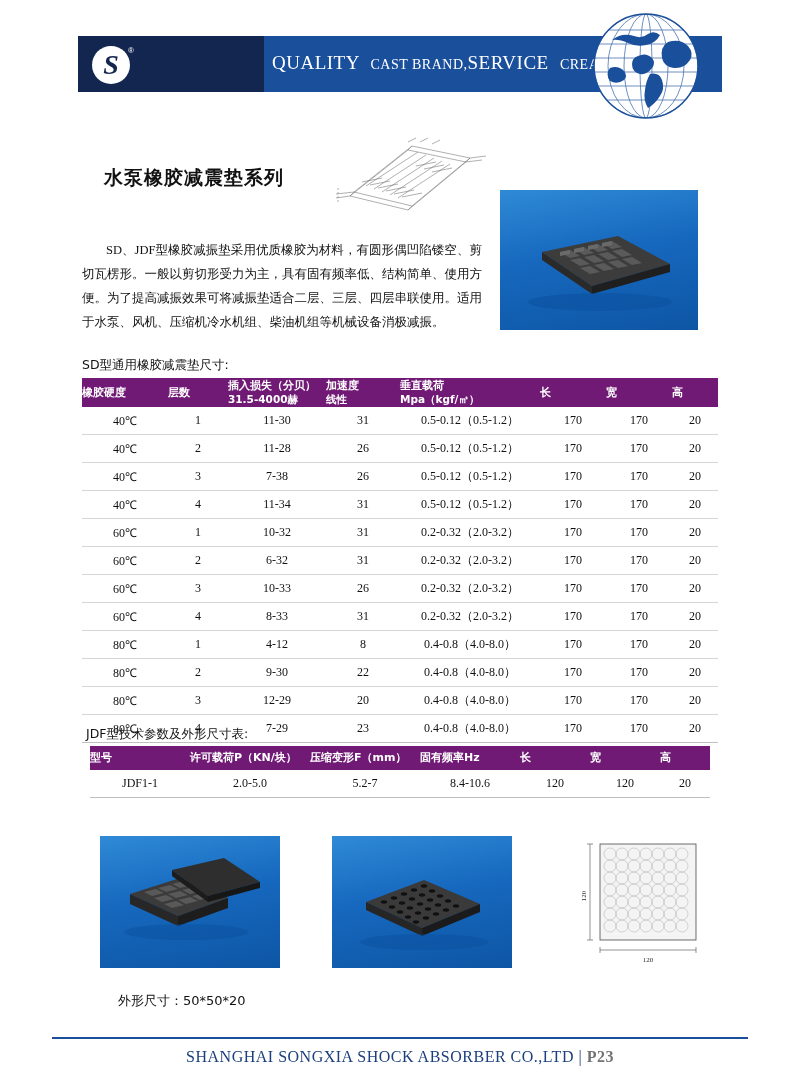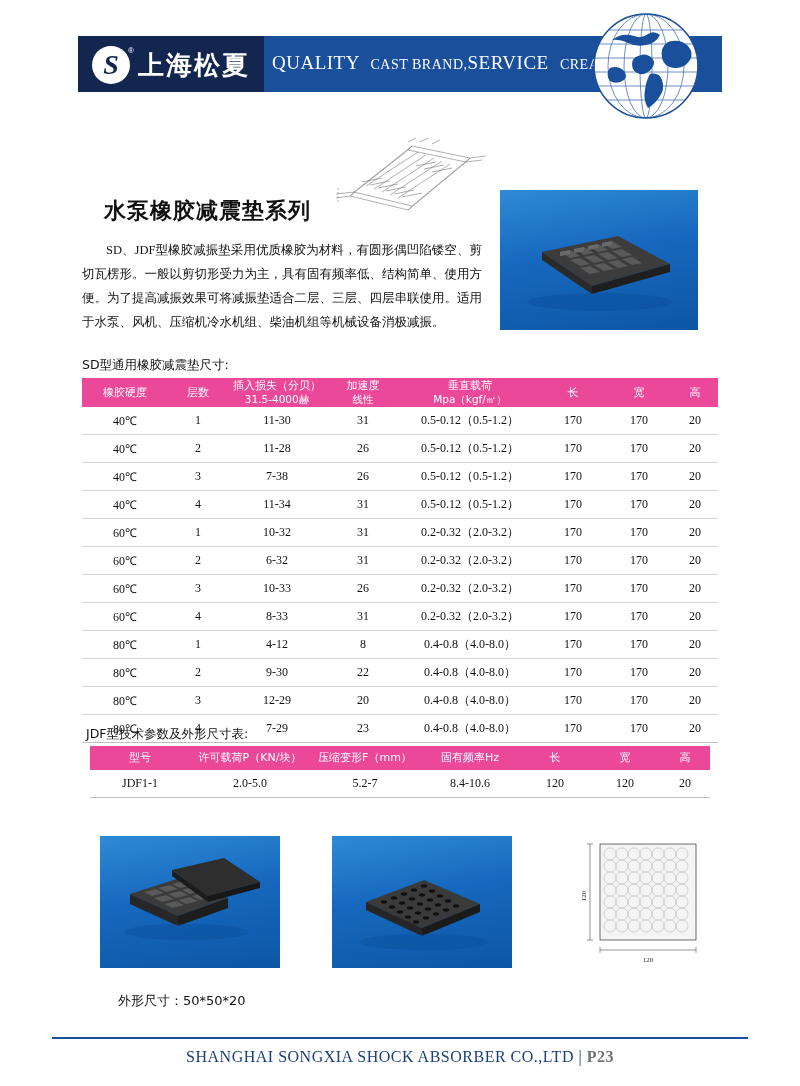--- a/index.html
+++ b/index.html
@@ -80,26 +80,25 @@
   .globe {
     position: absolute;
     left: 592px; top: 12px;
     width: 108px; height: 108px;
   }
 
   
   .sect-title {
     position: absolute;
     left: 104px; top: 165px;
-    font-size: 22px;
+    font-size: 19px;
     font-weight: bold;
     color: #111;
     font-family: "DejaVu Sans", sans-serif;
     letter-spacing: 1px;
-    margin-top: 31px;
   }
 
   
   .drawing {
     position: absolute;
     left: 320px; top: 132px;
     width: 180px; height: 90px;
   }
 
   
@@ -150,25 +149,24 @@
   }
   table.sd {
     left: 82px; top: 378px;
     width: 636px;
   }
   table.jdf {
     left: 90px; top: 746px;
     width: 620px;
   }
   thead td, thead th {
-    background: #ec4899;
+    background: #701a75;
     color: #ffffff;
     font-size: 11px;
-    font-weight: normal;
-    text-align: center;
+    font-weight: bold;
     padding: 0;
     border: none;
   }
   tbody td {
     font-size: 12px;
     text-align: center;
     color: #111;
     border-bottom: 1px solid #d5d5d5;
     height: 25px;
     font-family: "Liberation Serif", serif;
@@ -225,21 +223,20 @@
 </style>
 </head>
 <body>
 
 <div class="header">
   <div class="header-bar"></div>
   <div class="header-bar-dark"></div>
 
   <div class="logo-mark">S</div>
   <div class="logo-reg">®</div>
-  <div class="logo-text">上海松夏</div>
 
   <div class="slogan">
     <span>QUALITY </span><span class="small">CAST BRAND,</span><span>SERVICE </span><span class="small">CREAT VALUE</span>
   </div>
 
   <svg class="globe" viewBox="0 0 108 108">
     <defs>
       <clipPath id="gclip">
           <circle cx="54" cy="54" r="52"></circle>
         </clipPath>

